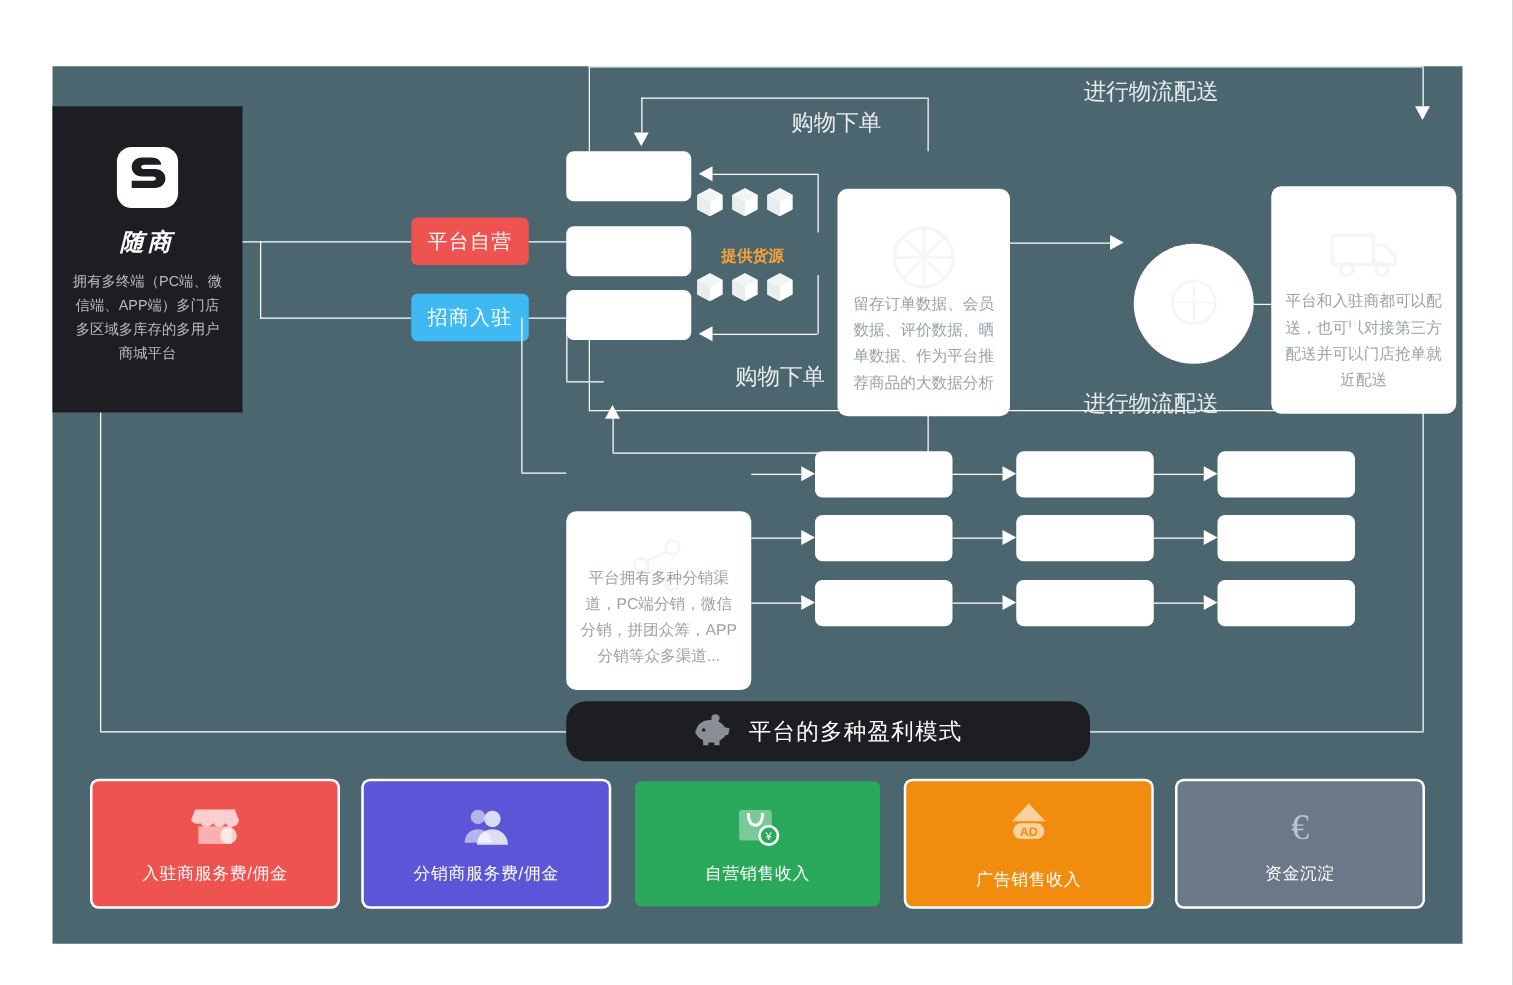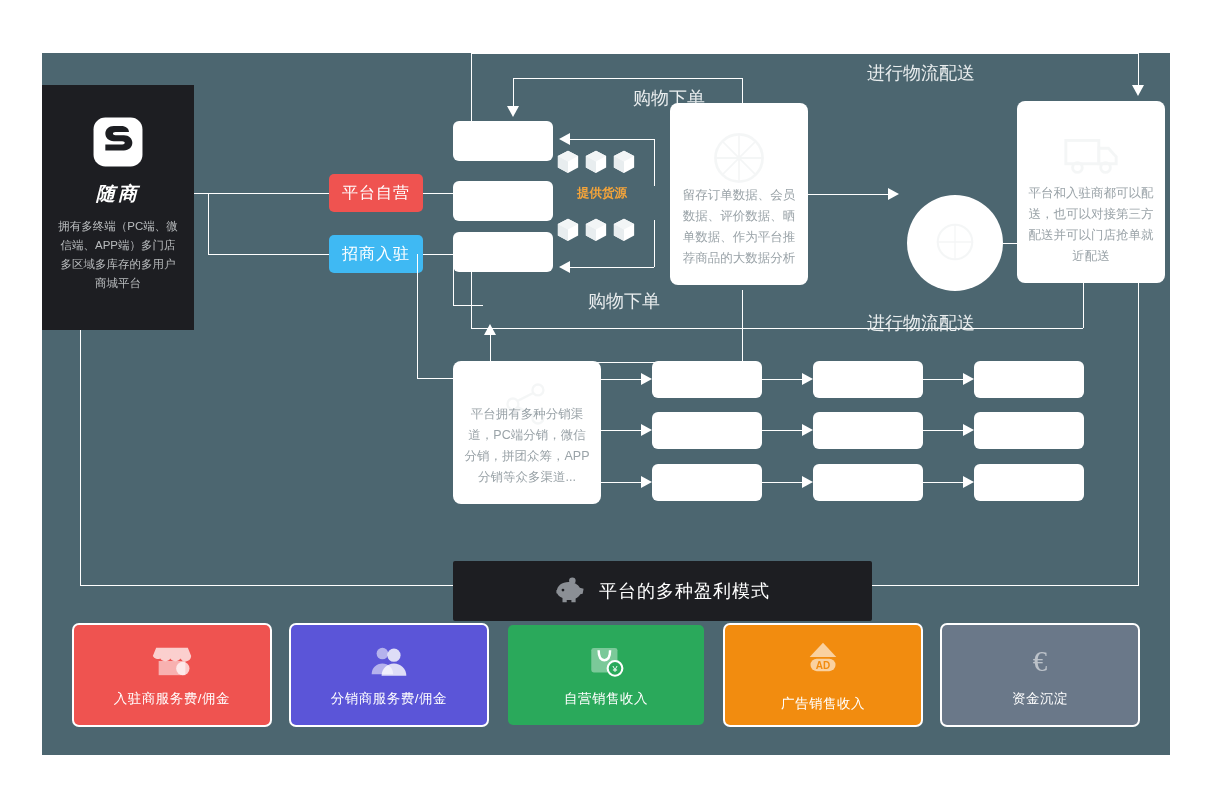--- a/index.html
+++ b/index.html
@@ -18,42 +18,42 @@
   
   .pill{height:38px;border-radius:5px;display:flex;align-items:center;justify-content:center;
       color:#ffffff;font-size:16px;letter-spacing:1px;}
   .pill-red{left:287px;top:121px;width:94px;background:#ef5350;}
   .pill-blue{left:287px;top:182px;width:94px;background:#3fb9f3;}
 
   
   .wbox{background:#ffffff;border-radius:6px;}
   .wbox-sm{width:100px;height:40px;}
 
-  .card{background:#ffffff;border-radius:8px;display:flex;align-items:flex-end;justify-content:center;}
+  .card{background:#ffffff;border-radius:8px;display:flex;align-items:flex-end;justify-content:center;margin-top:48px;}
   .card p{margin:0 0 16px 0;color:#9aa3a8;font-size:12.5px;line-height:21px;text-align:center;width:86%;}
   .ghost-ico{position:absolute;left:50%;transform:translateX(-50%);opacity:.055;}
 
   .circle{left:865px;top:142px;width:96px;height:96px;border-radius:50%;background:#ffffff;}
 
   
   .hl{background:#ffffff;height:1px;}
   .vl{background:#ffffff;width:1px;}
   .ar-r,.ar-l,.ar-u,.ar-d{width:0;height:0;border-style:solid;}
   .ar-r{border-width:6px 0 6px 11px;border-color:transparent transparent transparent #ffffff;}
   .ar-l{border-width:6px 11px 6px 0;border-color:transparent #ffffff transparent transparent;}
   .ar-u{border-width:0 6px 11px 6px;border-color:transparent transparent #ffffff transparent;}
   .ar-d{border-width:11px 6px 0 6px;border-color:#ffffff transparent transparent transparent;}
 
   .elab{color:#e9edee;font-size:18px;white-space:nowrap;}
   .elab-or{color:#f4a43a;font-size:12.5px;font-weight:bold;white-space:nowrap;}
 
   .cube{width:22px;height:23px;}
 
   
-  .banner{left:411px;top:508px;width:419px;height:60px;background:#1d1e22;border-radius:2px;
+  .banner{left:411px;top:508px;width:419px;height:48px;background:#1d1e22;border-radius:16px;
       display:flex;align-items:center;justify-content:center;gap:14px;}
   .banner-txt{color:#ffffff;font-size:18px;letter-spacing:1px;}
 
   
   .rcards{position:absolute;left:32px;top:572px;width:1064px;height:100px;display:flex;gap:21px;}
   .rcard{flex:1;border-radius:5px;display:flex;flex-direction:column;align-items:center;
       justify-content:center;gap:10px;position:relative;}
   .rcard.bordered{box-shadow:0 0 0 2px #ffffff;}
   .rcard-label{color:#ffffff;font-size:13.5px;letter-spacing:.5px;}
   .rcard-ico{height:38px;display:flex;align-items:center;justify-content:center;}
@@ -109,21 +109,21 @@
     <div class="abs hl" style="left:471px;top:25px;width:229px;"></div>
     <div class="abs vl" style="left:471px;top:25px;height:28px;"></div>
     <div class="abs ar-d" style="left:465px;top:53px;"></div>
     <div class="abs vl" style="left:700px;top:25px;height:43px;"></div>
     <div class="abs elab" style="left:591px;top:33px;">购物下单</div>
 
     <div class="abs ar-l" style="left:517px;top:80px;"></div>
     <div class="abs hl" style="left:528px;top:86px;width:84px;"></div>
     <div class="abs vl" style="left:612px;top:86px;height:47px;"></div>
 
-    <div class="abs elab-or" style="left:535px;top:132px;text-align:center;">提供货源</div>
+    <div class="abs elab-or" style="left:535px;top:144px;text-align:center;">提供货源</div>
 
     <div class="abs vl" style="left:612px;top:167px;height:47px;"></div>
     <div class="abs hl" style="left:528px;top:214px;width:84px;"></div>
     <div class="abs ar-l" style="left:517px;top:208px;"></div>
 
     <div class="abs" style="left:515px;top:97px;display:flex;gap:6px;">
       <svg class="cube" viewBox="0 0 32 34">
           <path d="M16 1 31 9v17L16 34 1 26V9z" fill="#ffffff"></path>
           <path d="M16 1 31 9 16 17 1 9z" fill="#f2f5f6"></path>
           <path d="M16 17v17L1 26V9z" fill="#e8edef"></path>

